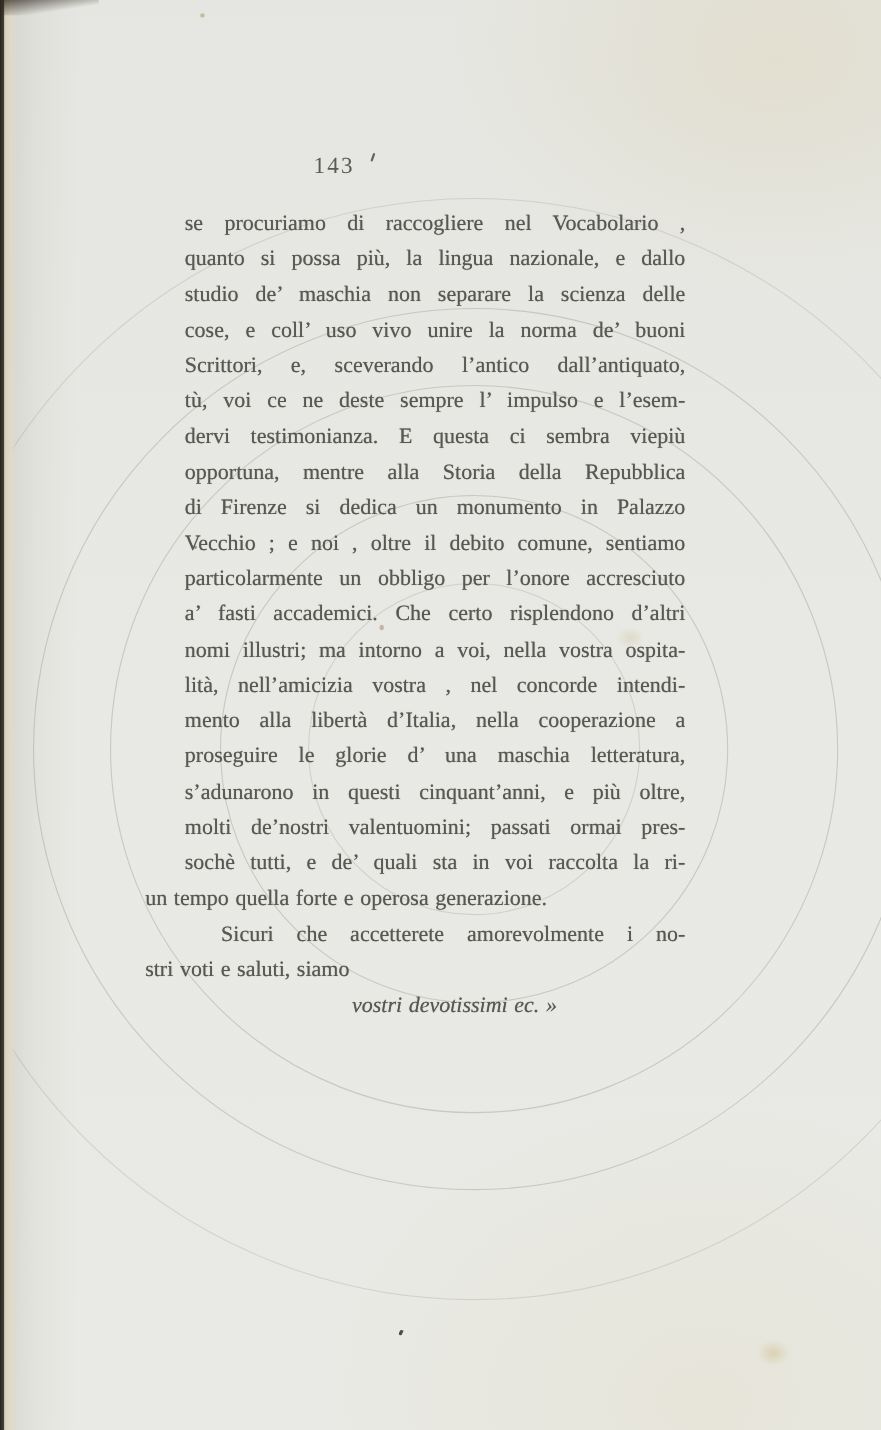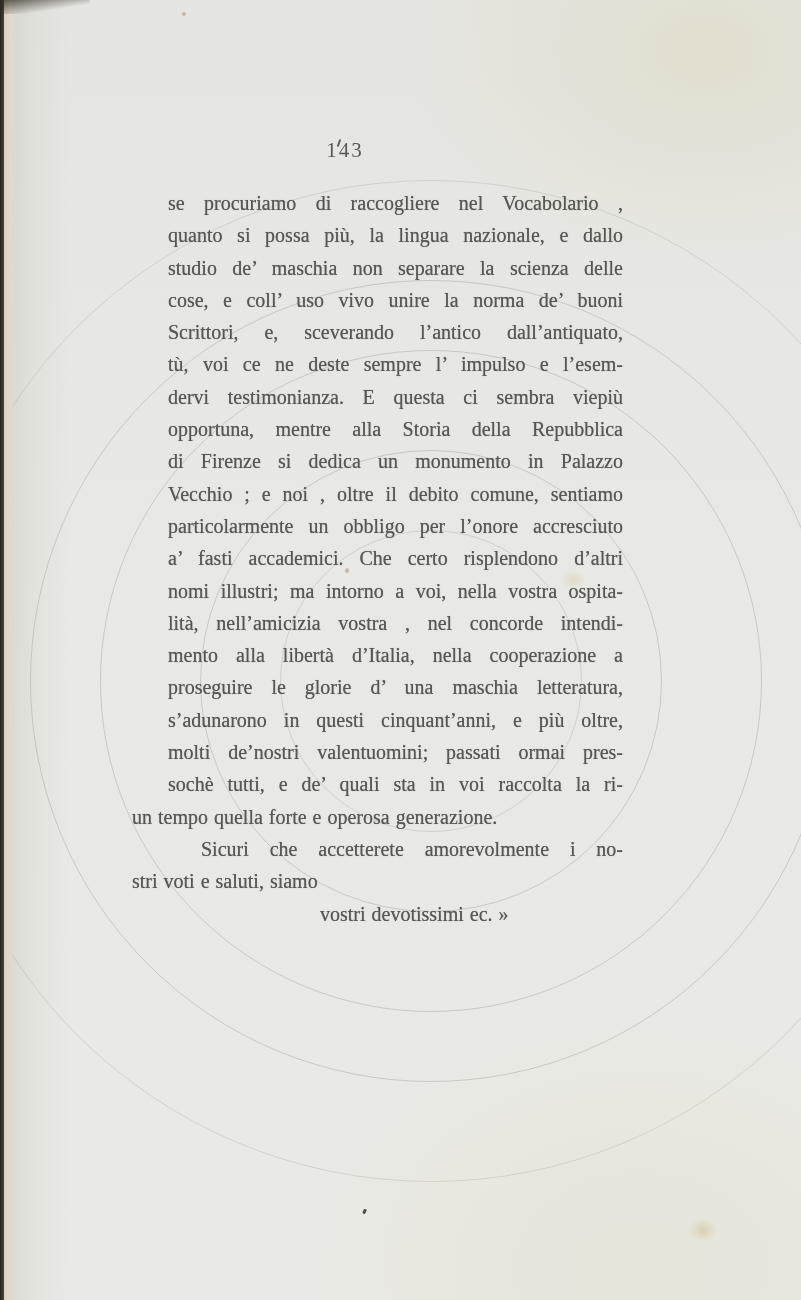--- a/index.html
+++ b/index.html
@@ -39,21 +39,20 @@
     border: 1.4px solid rgba(138,139,128,0.34);
   }
   .stamp .c1 { left: 280px; top: 530px; width: 300px; height: 300px; border-color: rgba(138,139,128,0.26);}
   .stamp .c2 { left: 200px; top: 450px; width: 460px; height: 460px; }
   .stamp .c3 { left: 100px; top: 350px; width: 660px; height: 660px; }
   .stamp .c4 { left:  30px; top: 280px; width: 800px; height: 800px; }
   .stamp .c5 { left: -70px; top: 180px; width: 1000px; height: 1000px; border-color: rgba(138,139,128,0.24);}
   
   .pagenum {
     position: absolute; left: 285px; top: 138px; width: 120px;
-    text-align: center;
     font-size: 21px; letter-spacing: 2px;
     color: #595a54;
   }
   .num-tick {
     position: absolute; left: 338px; top: 139px;
     width: 2px; height: 8px; background: #62635c;
     transform: rotate(20deg); border-radius: 1px;
   }
   
   .page-text {
@@ -62,21 +61,21 @@
     color: #57585200; 
   }
   .page-text { color: #575852; }
   .ln {
     text-align: justify;
     text-shadow: 0 0 0.7px rgba(87,88,82,0.75);
     word-spacing: 1px;
   }
   .ln.just { text-align-last: justify; margin-left: 36px; }
   .ln.ind { text-indent: 33px; }
-  .ln.sig { text-align: left; text-align-last: auto; padding-left: 188px; }
+  .ln.sig { text-align: left; text-align-last: auto; padding-left: 188px; font-style: italic; }
   .it { }
   
   .speck1 {
     position: absolute; left: 363px; top: 1209px; width: 3px; height: 5px;
     background: #4c4c44; border-radius: 2px 0 2px 2px; transform: rotate(24deg);
   }
   .speck2 {
     position: absolute; left: 182px; top: 12px; width: 4px; height: 4px;
     background: rgba(190,176,130,0.8); border-radius: 50%;
   }

